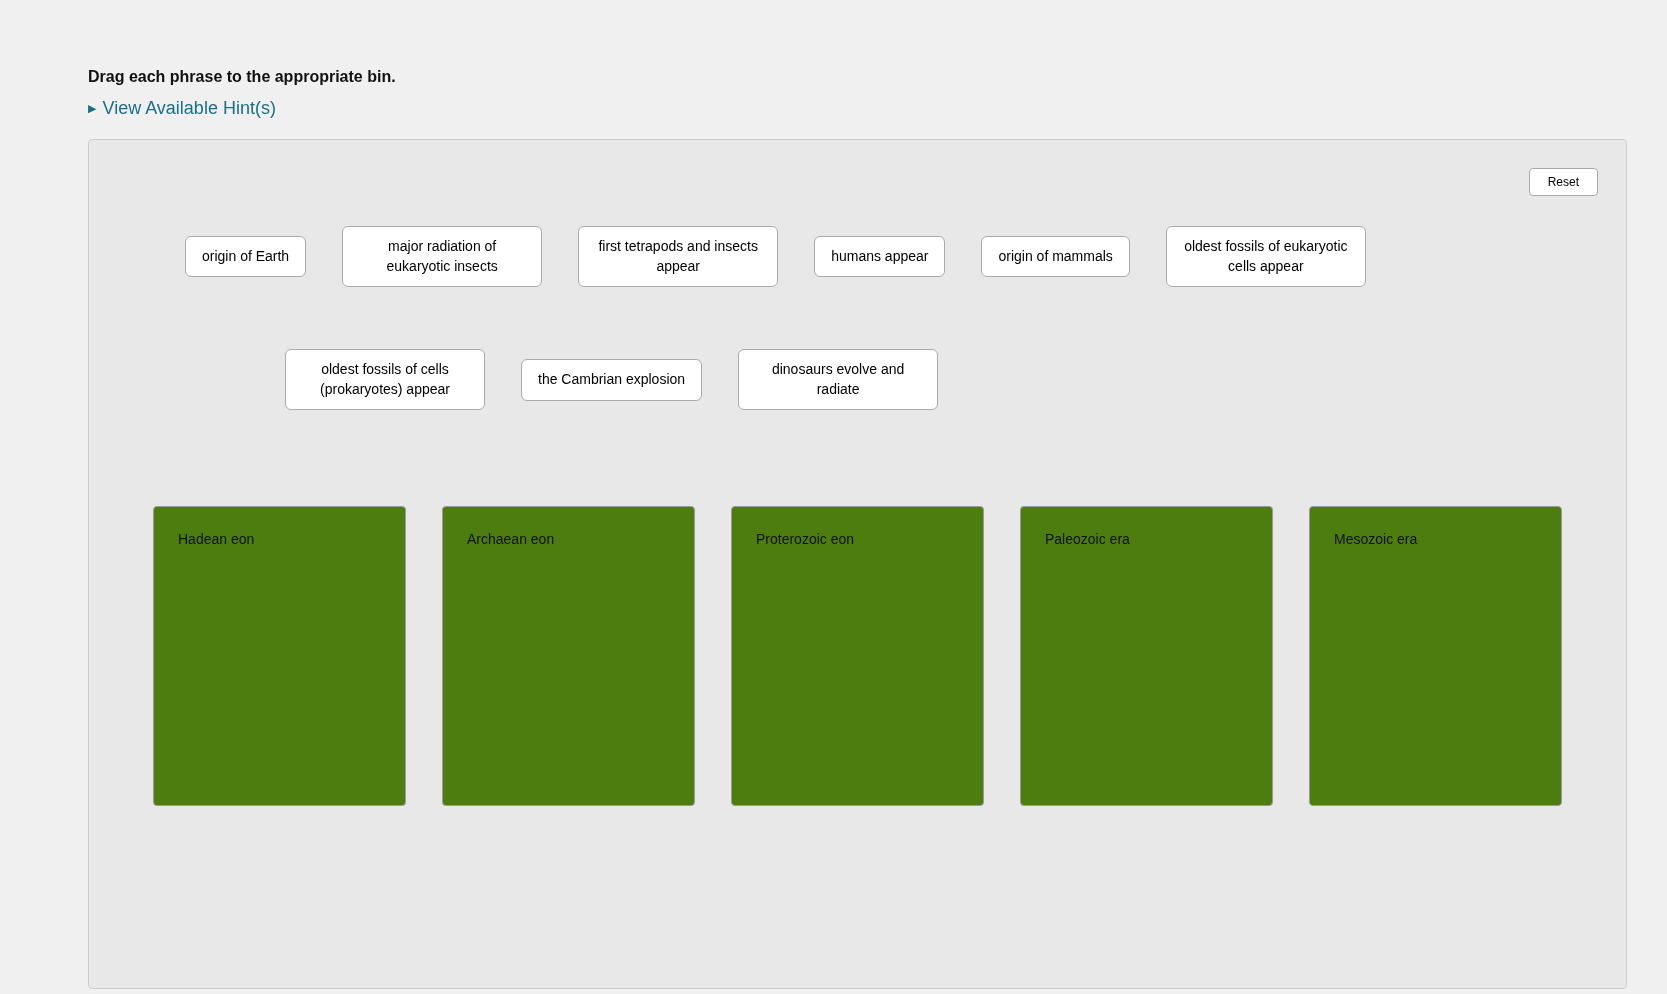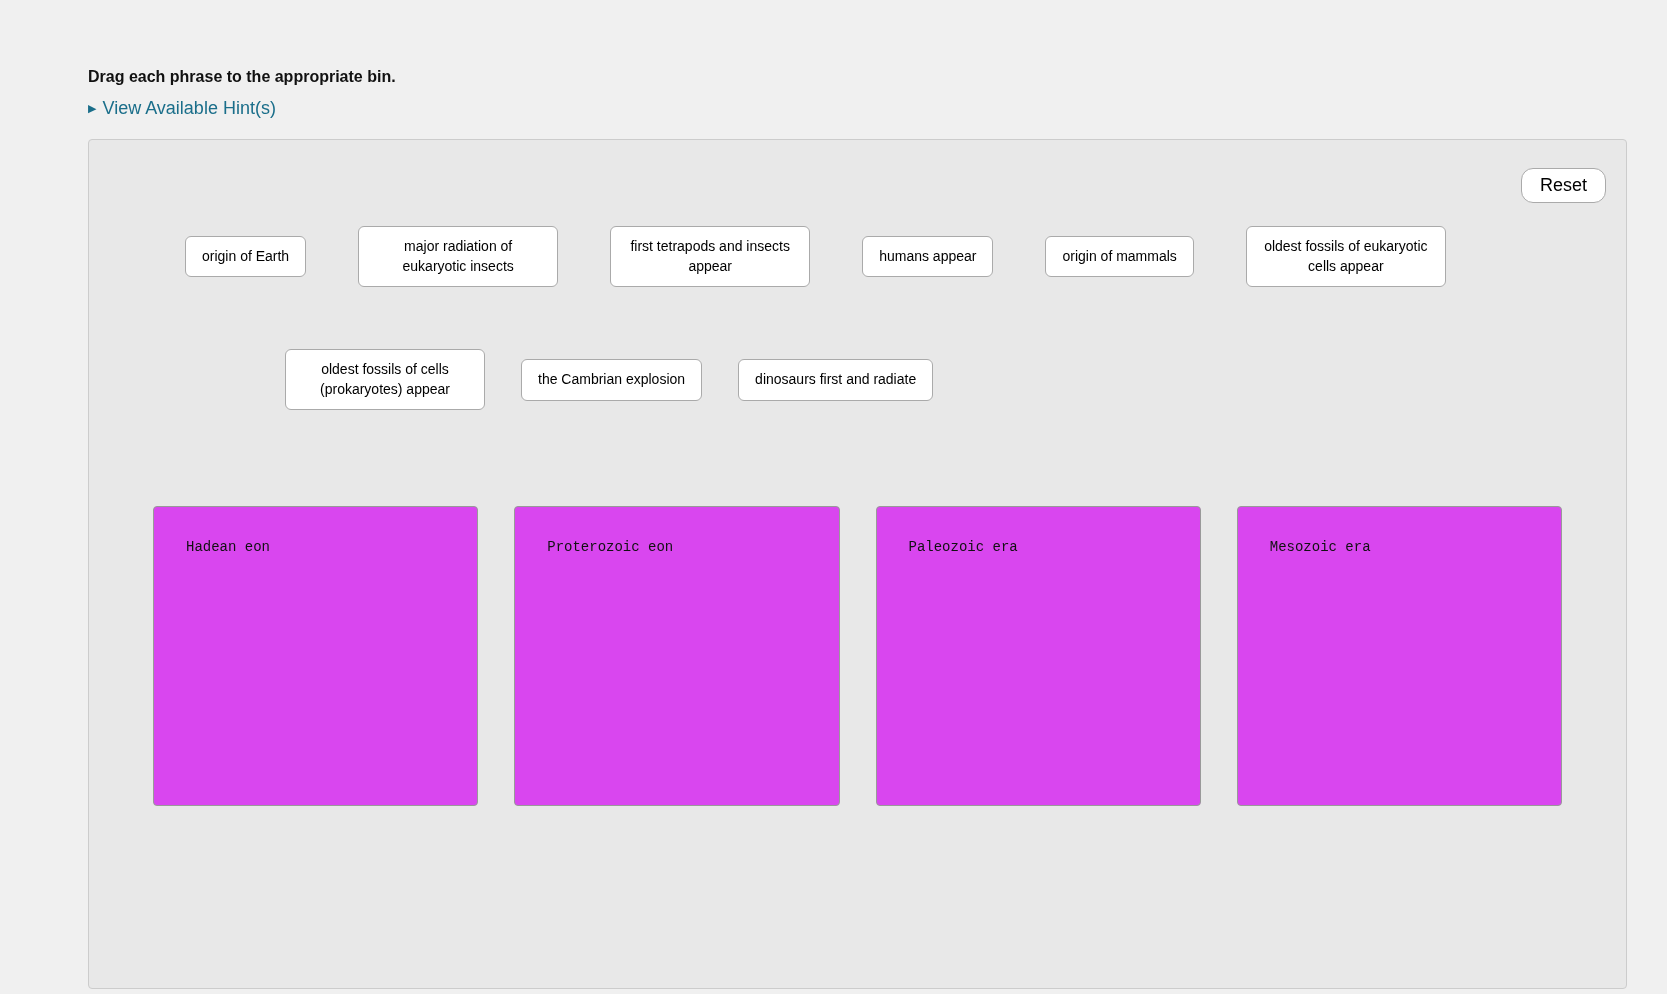--- a/index.html
+++ b/index.html
@@ -49,27 +49,27 @@
       border: 1px solid #ccc;
       border-radius: 4px;
       padding: 20px 30px 30px 30px;
       position: relative;
       min-height: 850px;
     }
 
     .reset-btn {
       position: absolute;
       top: 16px;
-      right: 8px;
+      right: 16px;
       padding: 6px 18px;
       background: white;
       border: 1px solid #aaa;
-      border-radius: 12px;
+      border-radius: 4px;
       cursor: pointer;
-      font-size: 18px;
+      font-size: 12px;
     }
 
     .drag-items-area {
       display: flex;
       flex-wrap: wrap;
       gap: 12px;
       padding: 30px 20px 20px 20px;
       align-items: flex-start;
     }
 
@@ -88,41 +88,40 @@
 
     .drop-bins-area {
       display: flex;
       gap: 12px;
       padding: 20px 10px 10px 10px;
       margin-top: 20px;
     }
 
     .drop-bin {
       flex: 1;
-      background: #d946ef;
+      background: #4d7c0f;
       border: 1.5px solid #999;
       border-radius: 4px;
       min-height: 300px;
-      padding: 20px;
+      padding: 12px;
       display: flex;
       flex-direction: column;
-      font-family: Liberation Mono, monospace;
     }
 
     .drop-bin-label {
       font-size: 14px;
       font-weight: normal;
       color: #111;
       margin-bottom: 10px;
     }
 
     .row1 {
       display: flex;
       flex-wrap: wrap;
-      gap: 28px;
+      gap: 12px;
       align-items: center;
       padding-left: 10px;
     }
 
     .row2 {
       display: flex;
       flex-wrap: wrap;
       gap: 12px;
       align-items: center;
       padding-left: 110px;
@@ -146,28 +145,31 @@
           <div class="drag-item" draggable="true">major radiation of eukaryotic insects</div>
           <div class="drag-item" draggable="true">first tetrapods and insects appear</div>
           <div class="drag-item" draggable="true">humans appear</div>
           <div class="drag-item" draggable="true">origin of mammals</div>
           <div class="drag-item" draggable="true">oldest fossils of eukaryotic cells appear</div>
         </div>
       <div class="row2">
 
       <div class="drag-item" draggable="true">oldest fossils of cells (prokaryotes) appear</div>
           <div class="drag-item" draggable="true">the Cambrian explosion</div>
-          <div class="drag-item" draggable="true">dinosaurs first and radiate</div>
+          <div class="drag-item" draggable="true">dinosaurs evolve and radiate</div>
         </div>
     </div>
 
     <div class="drop-bins-area">
 
     <div class="drop-bin">
           <div class="drop-bin-label">Hadean eon</div>
+        </div>
+        <div class="drop-bin">
+          <div class="drop-bin-label">Archaean eon</div>
         </div>
         <div class="drop-bin">
           <div class="drop-bin-label">Proterozoic eon</div>
         </div>
         <div class="drop-bin">
           <div class="drop-bin-label">Paleozoic era</div>
         </div>
         <div class="drop-bin">
           <div class="drop-bin-label">Mesozoic era</div>
         </div>

